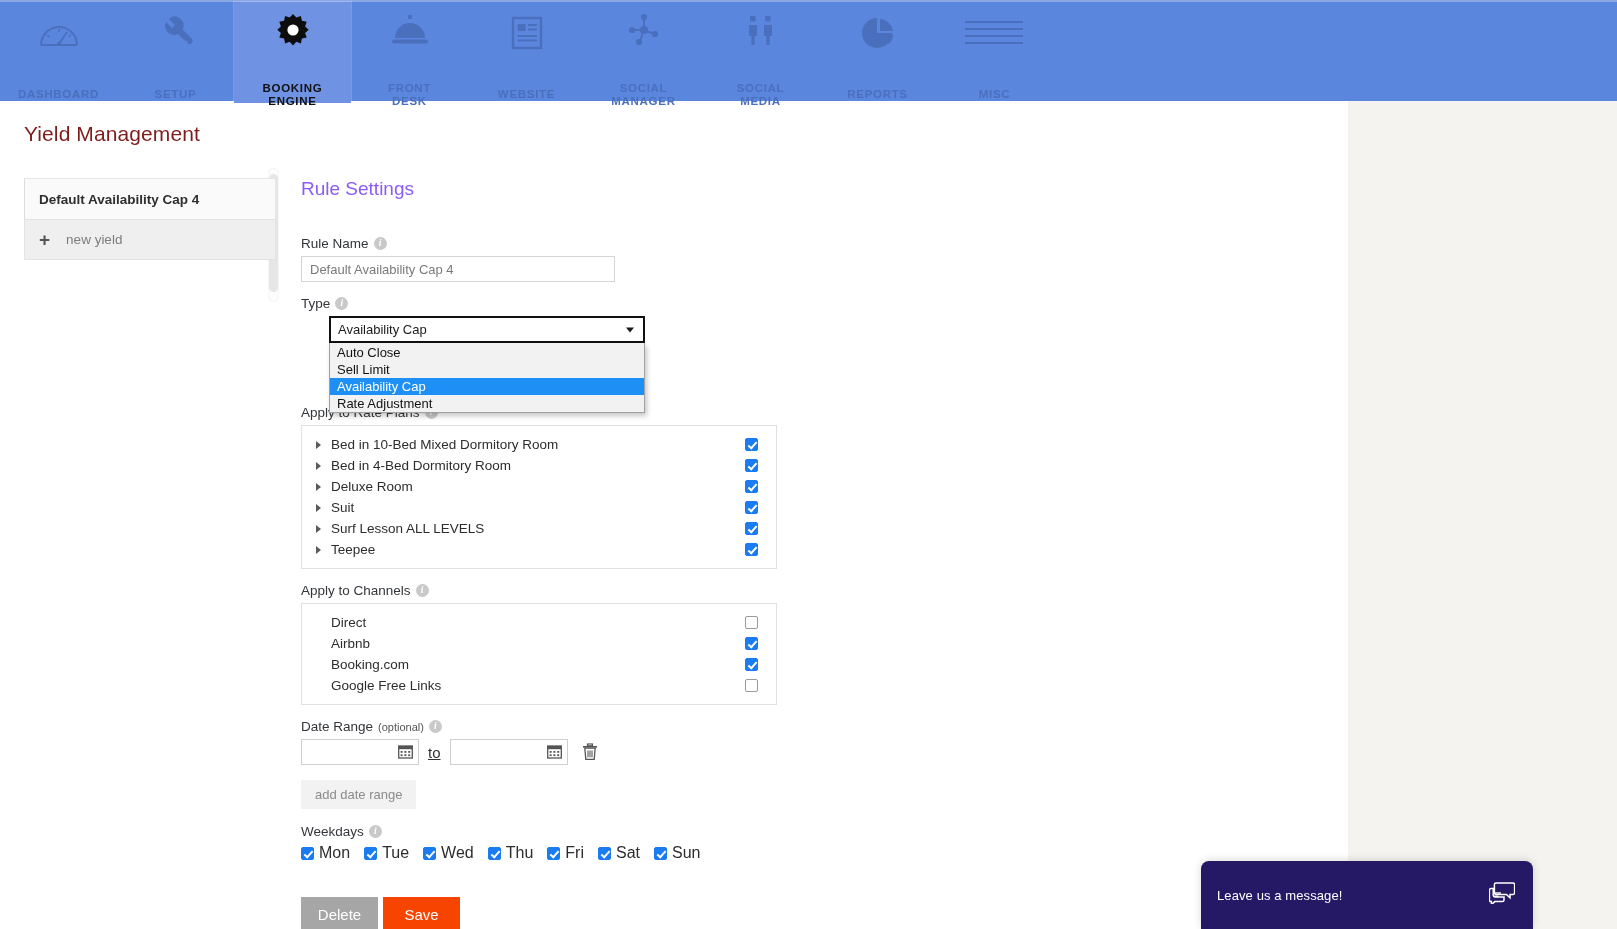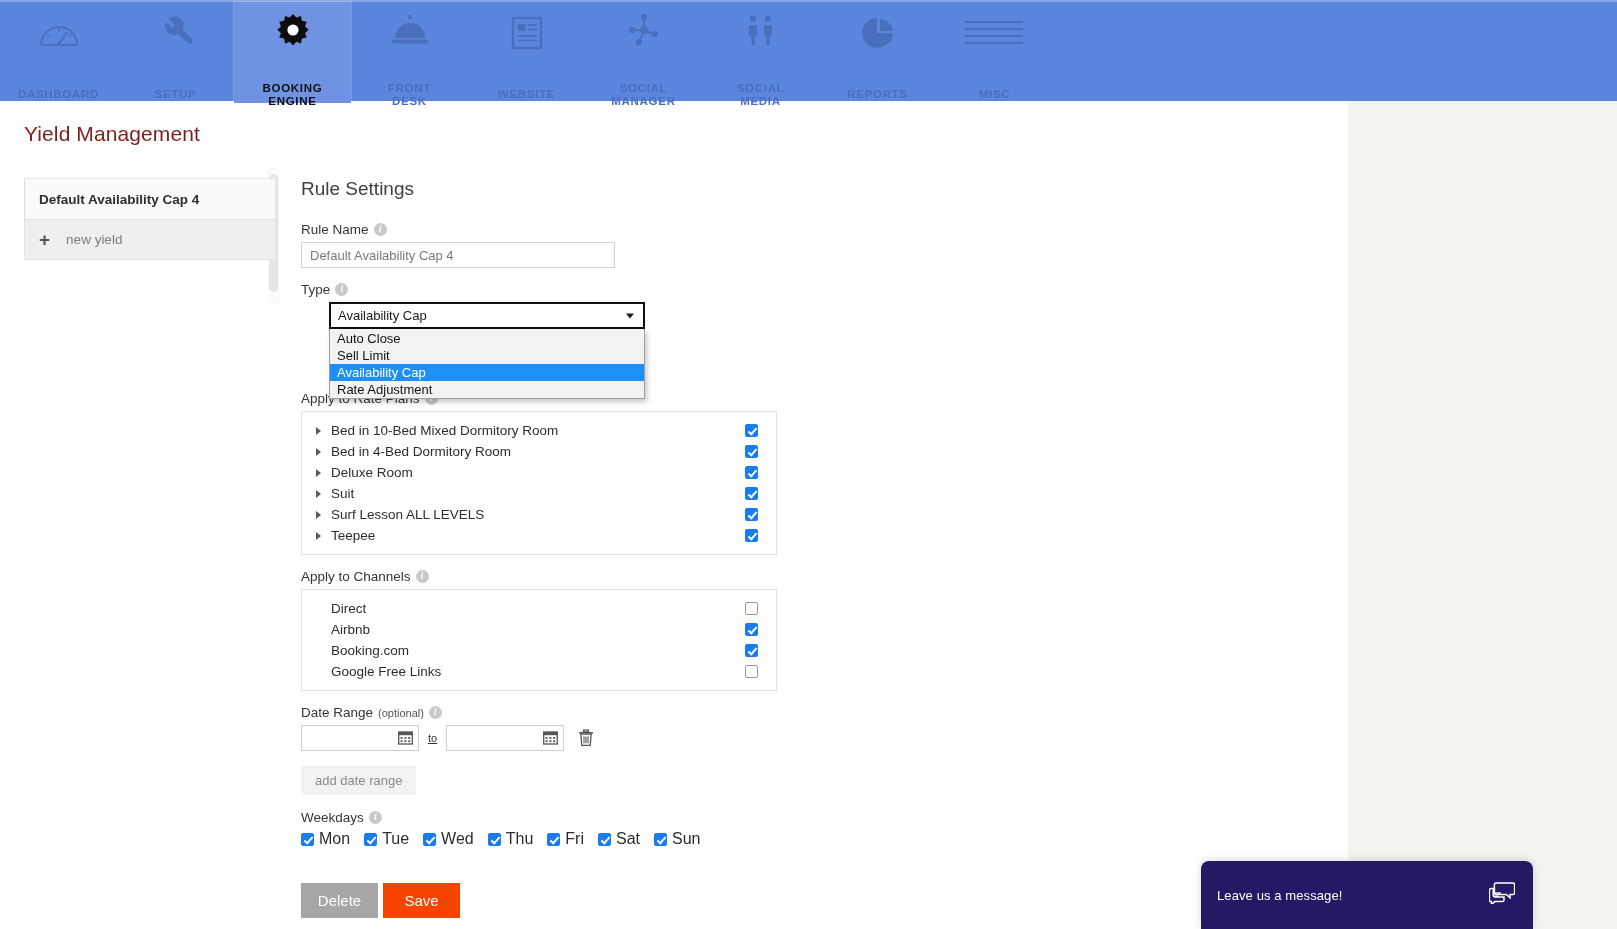--- a/index.html
+++ b/index.html
@@ -147,23 +147,23 @@
   }
 
   
   .form-pane {
     position: absolute;
     left: 301px; top: 178px;
     width: 700px;
   }
   .section-title {
     font-size: 19px;
-    color: #404040;
+    color: #8b5cf6;
     font-weight: 400;
-    margin: 0 0 22px 0;
+    margin: 0 0 36px 0;
   }
   .field-label {
     font-size: 13.5px;
     color: #33363a;
     display: flex;
     align-items: center;
     margin-bottom: 5px;
     gap: 5px;
   }
   .optional-note {
@@ -303,21 +303,21 @@
     width: 118px; height: 26px;
     border: 1px solid #cfcfcf;
     background: #fff;
   }
   .date-field.wide { width: 118px; }
   .cal-icon {
     position: absolute;
     right: 5px; top: 4px;
     cursor: pointer;
   }
-  .to-word { font-size: 11px; color: #333; text-decoration: underline; }
+  .to-word { font-size: 15px; color: #333; text-decoration: underline; }
   .trash-btn {
     margin-left: 5px;
     cursor: pointer;
     display: flex;
     align-items: center;
   }
   .add-range-btn {
     margin-top: 15px;
     display: inline-flex;
     align-items: center;

